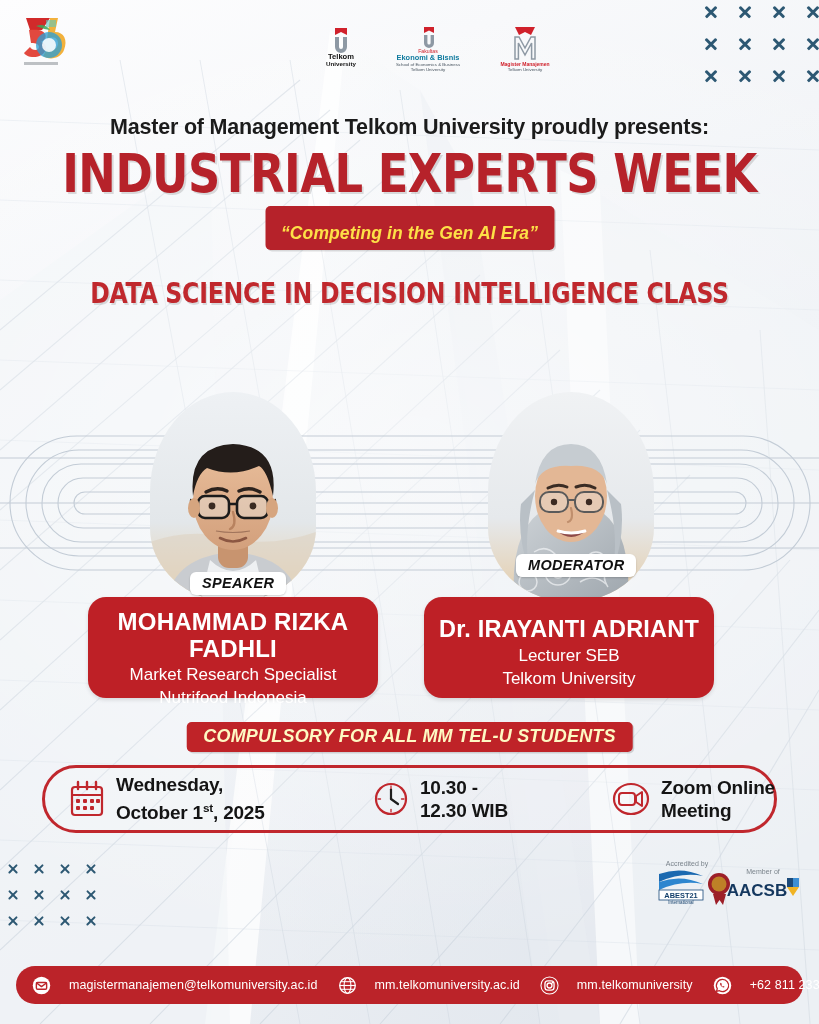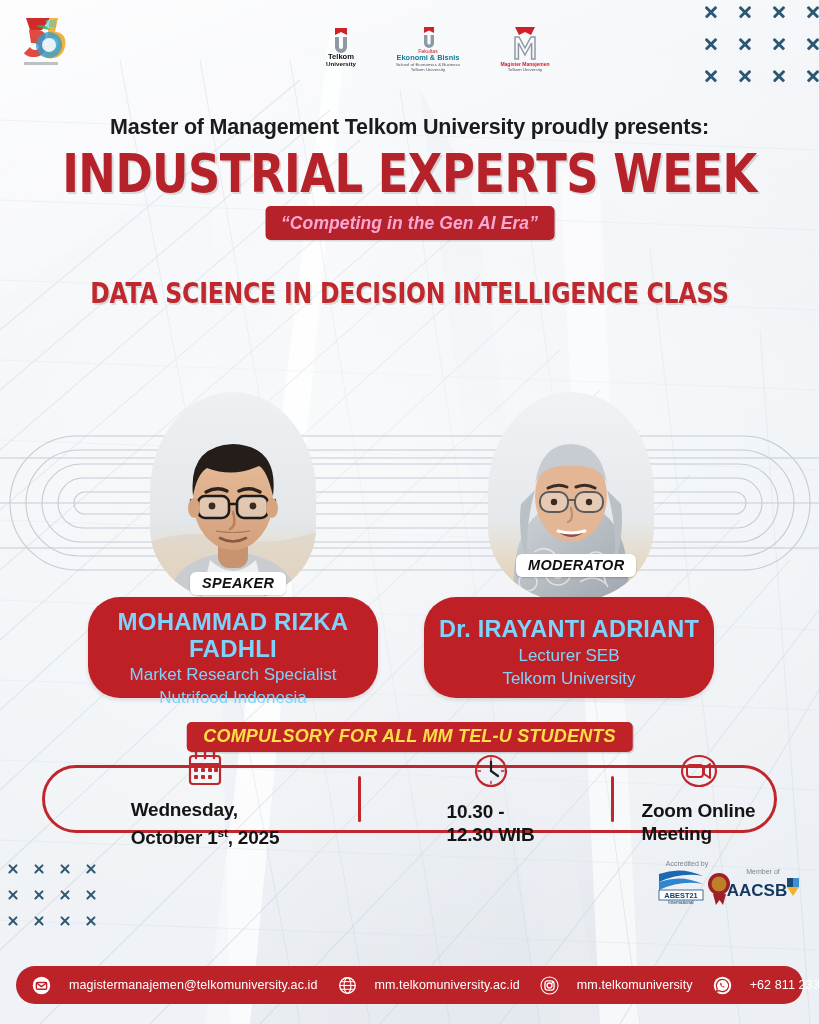--- a/index.html
+++ b/index.html
@@ -55,22 +55,22 @@
   .mainTitle{
     position:absolute;top:146px;left:0;width:819px;text-align:center;
     font-size:53px;line-height:56px;font-weight:bold;color:#b6222a;
     letter-spacing:-0.5px;
     font-family:"DejaVu Sans Condensed","Liberation Sans Narrow","Liberation Sans",sans-serif;
     transform:scaleX(.94);
     text-shadow:2px 2px 0 rgba(0,0,0,.13);
   }
   .tagPill{
     position:absolute;top:206px;left:50%;transform:translateX(-50%);
-    background:#b6222a;color:#f9a8d4;border-radius:5px;
-    padding:7px 16px 6px;font-size:17.5px;font-weight:bold;font-style:italic;
+    background:#b6222a;color:#fde047;border-radius:5px;
+    padding:17px 16px 6px;font-size:17.5px;font-weight:bold;font-style:italic;
     letter-spacing:.1px;box-shadow:1.5px 1.5px 0 rgba(0,0,0,.13);
     white-space:nowrap;
   }
   .className{
     position:absolute;top:277px;left:0;width:819px;text-align:center;
     font-size:27.5px;font-weight:bold;color:#c0282d;letter-spacing:-.2px;
     font-family:"DejaVu Sans Condensed","Liberation Sans Narrow","Liberation Sans",sans-serif;
     transform:scaleX(.95);
     text-shadow:1.5px 1.5px 0 rgba(0,0,0,.12);
   }
@@ -94,49 +94,49 @@
   .roleTag{
     position:absolute;background:#fff;border-radius:6px;
     padding:3px 12px 4px;font-size:14.5px;font-weight:bold;font-style:italic;
     color:#111;letter-spacing:.3px;z-index:6;white-space:nowrap;
     box-shadow:0 1px 2px rgba(0,0,0,.18);
   }
   #role-speaker{left:190px;top:572px;}
   #role-moderator{left:516px;top:554px;}
 
   .nameCard{
-    position:absolute;background:#be2026;border-radius:32px;
-    color:#7dd3fc;text-align:center;z-index:5;
+    position:absolute;background:#be2026;border-radius:18px;
+    color:#ffffff;text-align:center;z-index:5;
     box-shadow:0 2px 4px rgba(0,0,0,.12);
   }
   #card-speaker{left:88px;top:597px;width:290px;height:101px;}
   #card-moderator{left:424px;top:597px;width:290px;height:101px;}
   .nameCard .nm{
     font-size:24px;line-height:27px;font-weight:bold;letter-spacing:.2px;
     padding-top:11px;
   }
   #card-moderator .nm{font-size:23.5px;padding-top:19px;}
   .nameCard .rl{font-size:17px;line-height:21px;font-weight:400;padding-top:2px;}
 
   
   .compulsory{
     position:absolute;top:722px;left:50%;transform:translateX(-50%);
-    background:#bf2328;color:#fde047;border-radius:5px;padding:4px 17px 5px;
+    background:#bf2328;color:#fef9c3;border-radius:5px;padding:4px 17px 5px;
     font-size:18px;font-weight:bold;font-style:italic;letter-spacing:.2px;
     box-shadow:1.5px 1.5px 0 rgba(0,0,0,.14);white-space:nowrap;
   }
 
   
   .details{
     position:absolute;left:42px;top:765px;width:735px;height:68px;
     border:3.5px solid #c0272d;border-radius:34px;
     display:flex;align-items:center;box-sizing:border-box;
     background:rgba(255,255,255,.10);
   }
-  .detail{display:flex;align-items:center;gap:11px;padding:0 17px;flex-direction:column;}
+  .detail{display:flex;align-items:center;gap:11px;padding:0 6px;}
   #detail-date{flex:0 0 272px;padding-left:24px;}
   #detail-time{flex:0 0 207px;padding-left:26px;}
   #detail-place{flex:1;padding-left:26px;}
   .detail .txt{
     font-size:19px;line-height:23px;font-weight:bold;color:#141414;
     letter-spacing:-.2px;white-space:nowrap;
   }
   .divider{width:3px;height:46px;background:#c0272d;border-radius:2px;}
   sup{font-size:.62em;vertical-align:super;}
 

